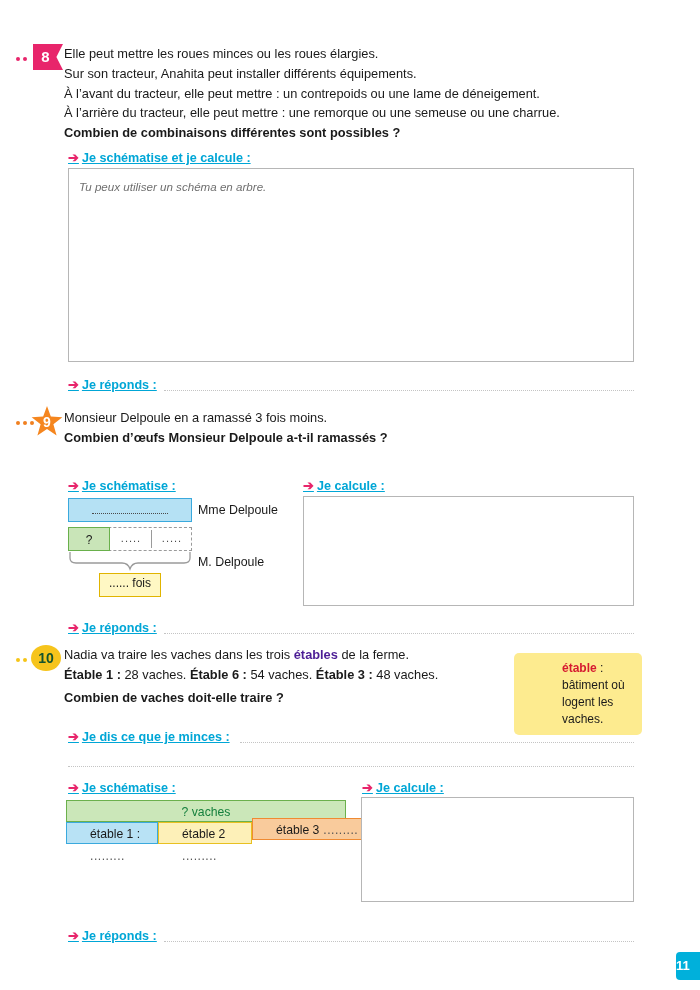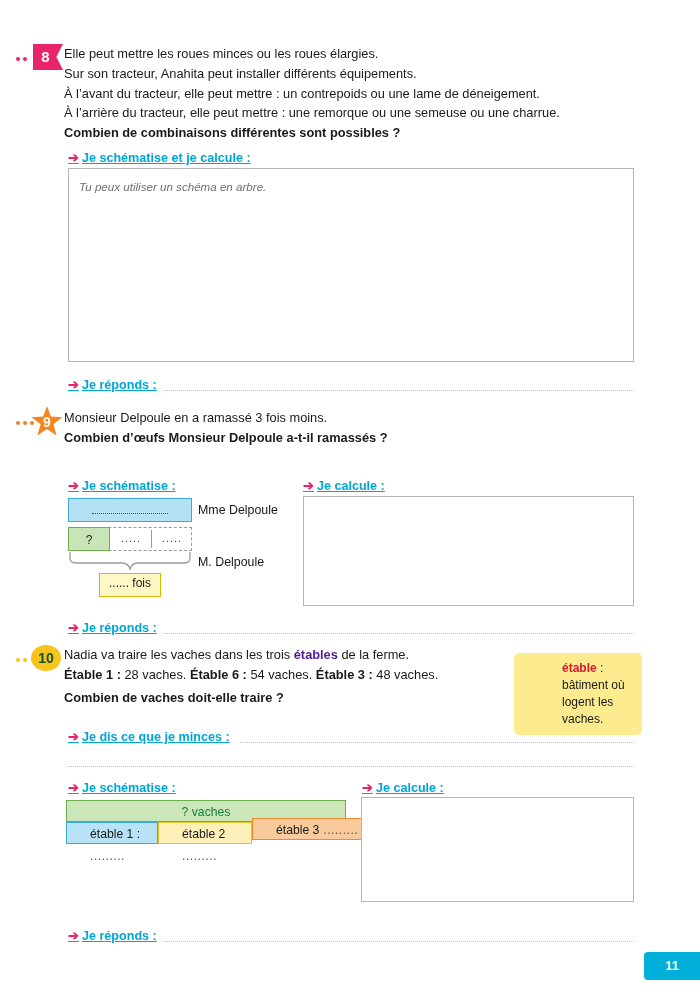--- a/index.html
+++ b/index.html
@@ -251,29 +251,29 @@
   .seg-blue   { background: #b8e2f5; border: 1px solid #3aa9dd; }
   .seg-yellow { background: #fdf0b8; border: 1px solid #e8c020; }
   .seg-orange { background: #f9cb9c; border: 1px solid #ef8a32; }
   .seg .dots { color: #555; letter-spacing: 0.5px; }
 
   
   .pagenum {
     position: absolute;
     right: 0;
     bottom: 10px;
-    width: 56px;
+    width: 24px;
     height: 28px;
     background: #00b0db;
     border-radius: 4px 0 0 4px;
     color: #fff;
     font-size: 13px;
     font-weight: bold;
     line-height: 28px;
-    text-align: center;
+    text-align: left;
   }
 </style>
 </head>
 <body>
 
 <div class="page">
 
   <div class="exercise ex-8">
 
     <div class="badge-wrap">

